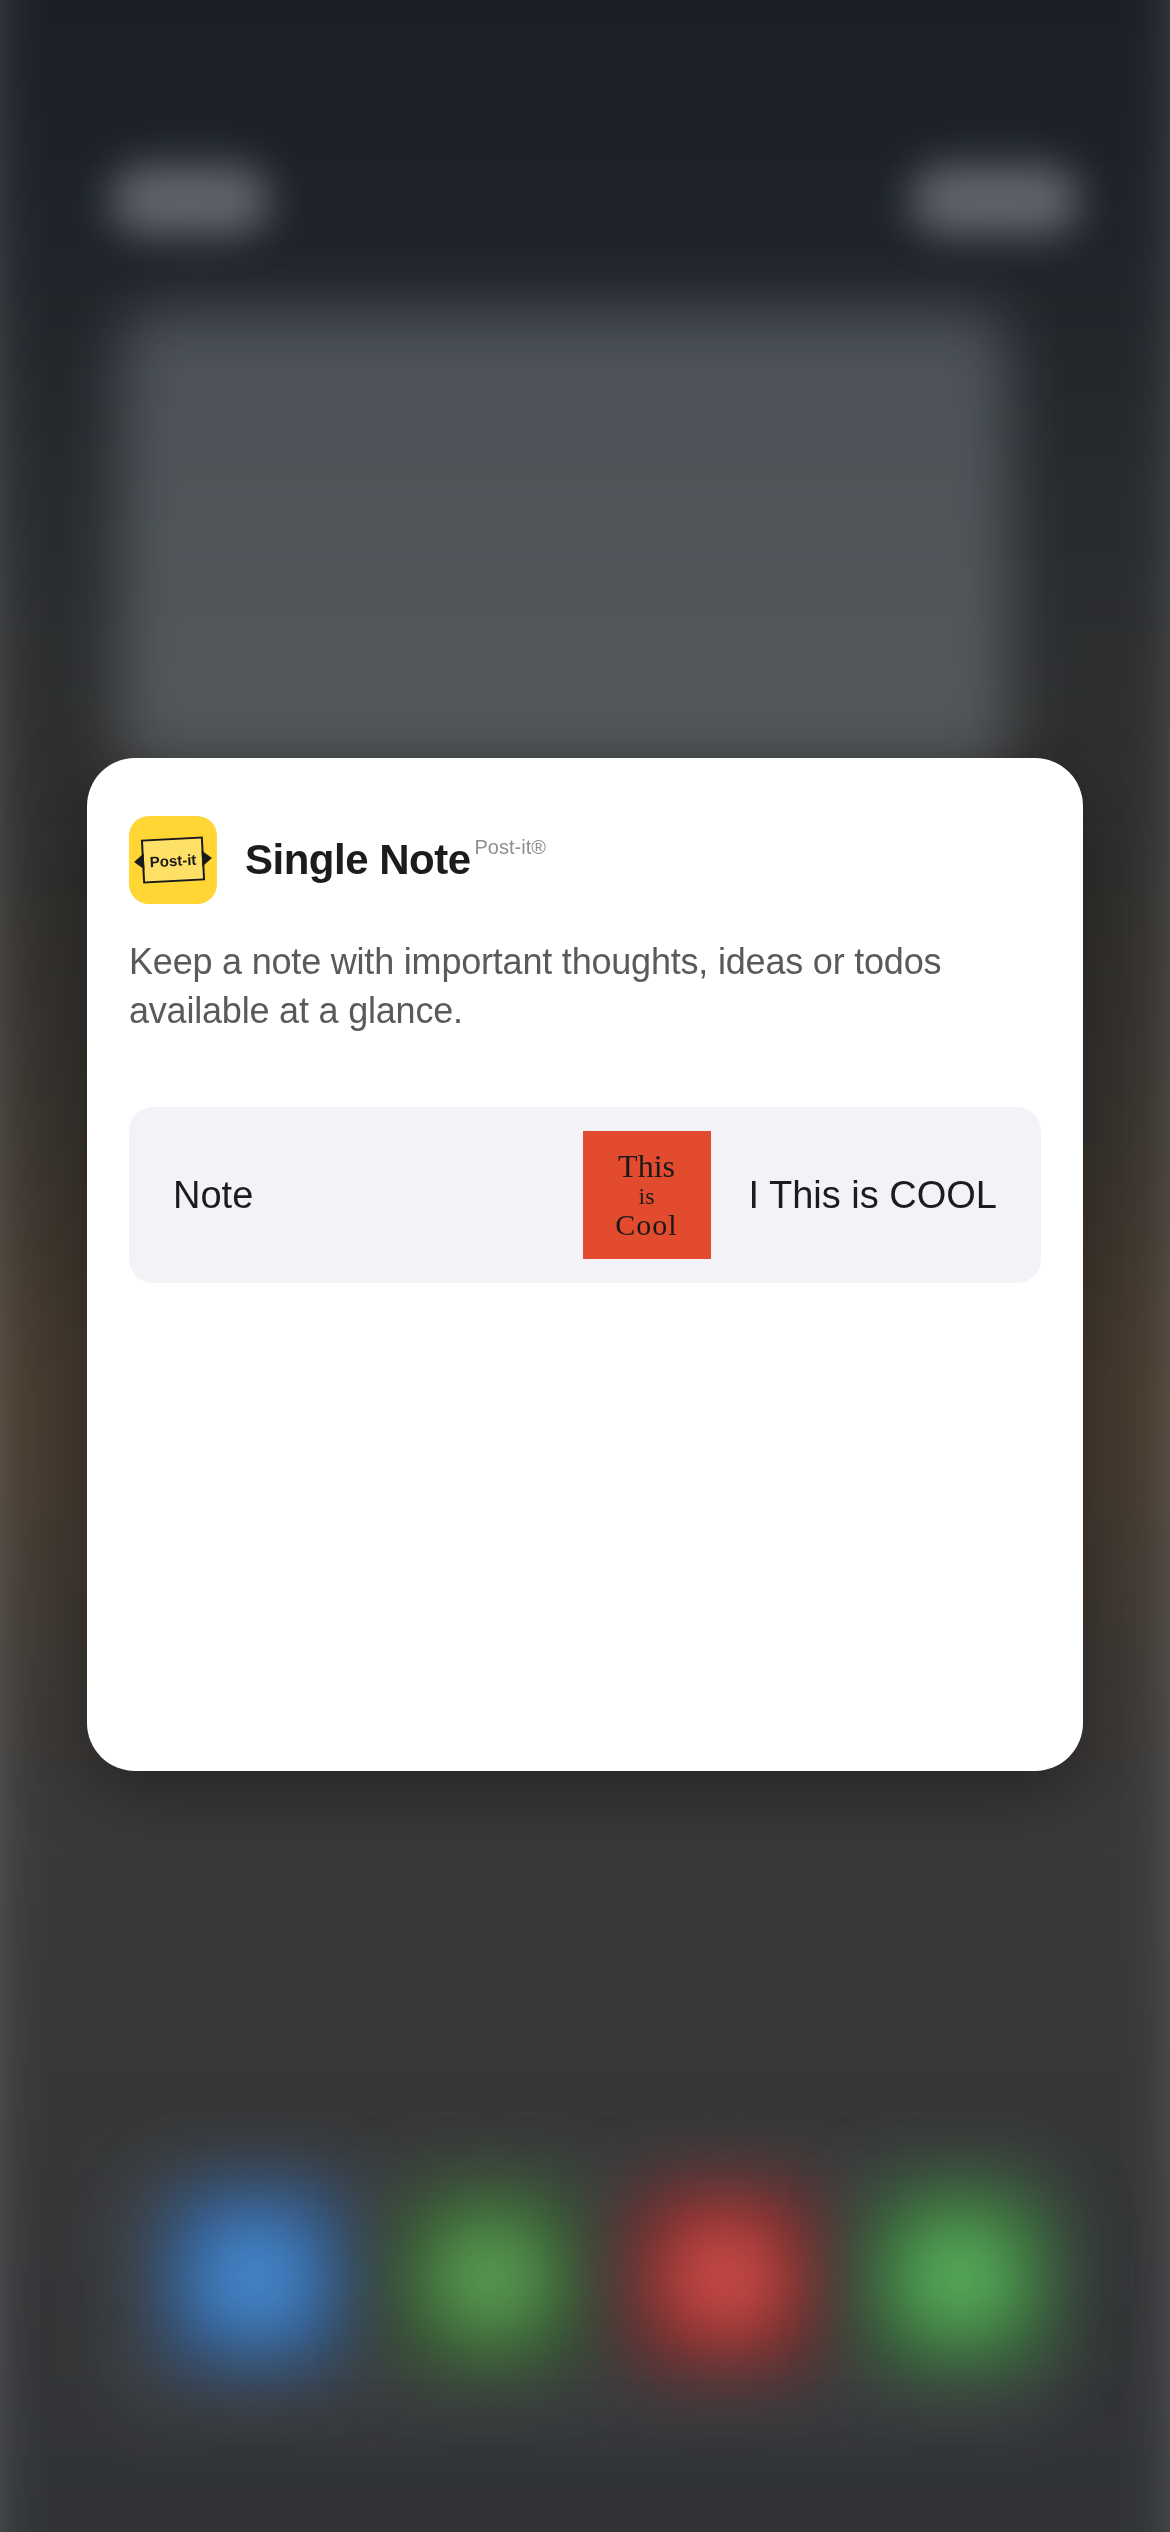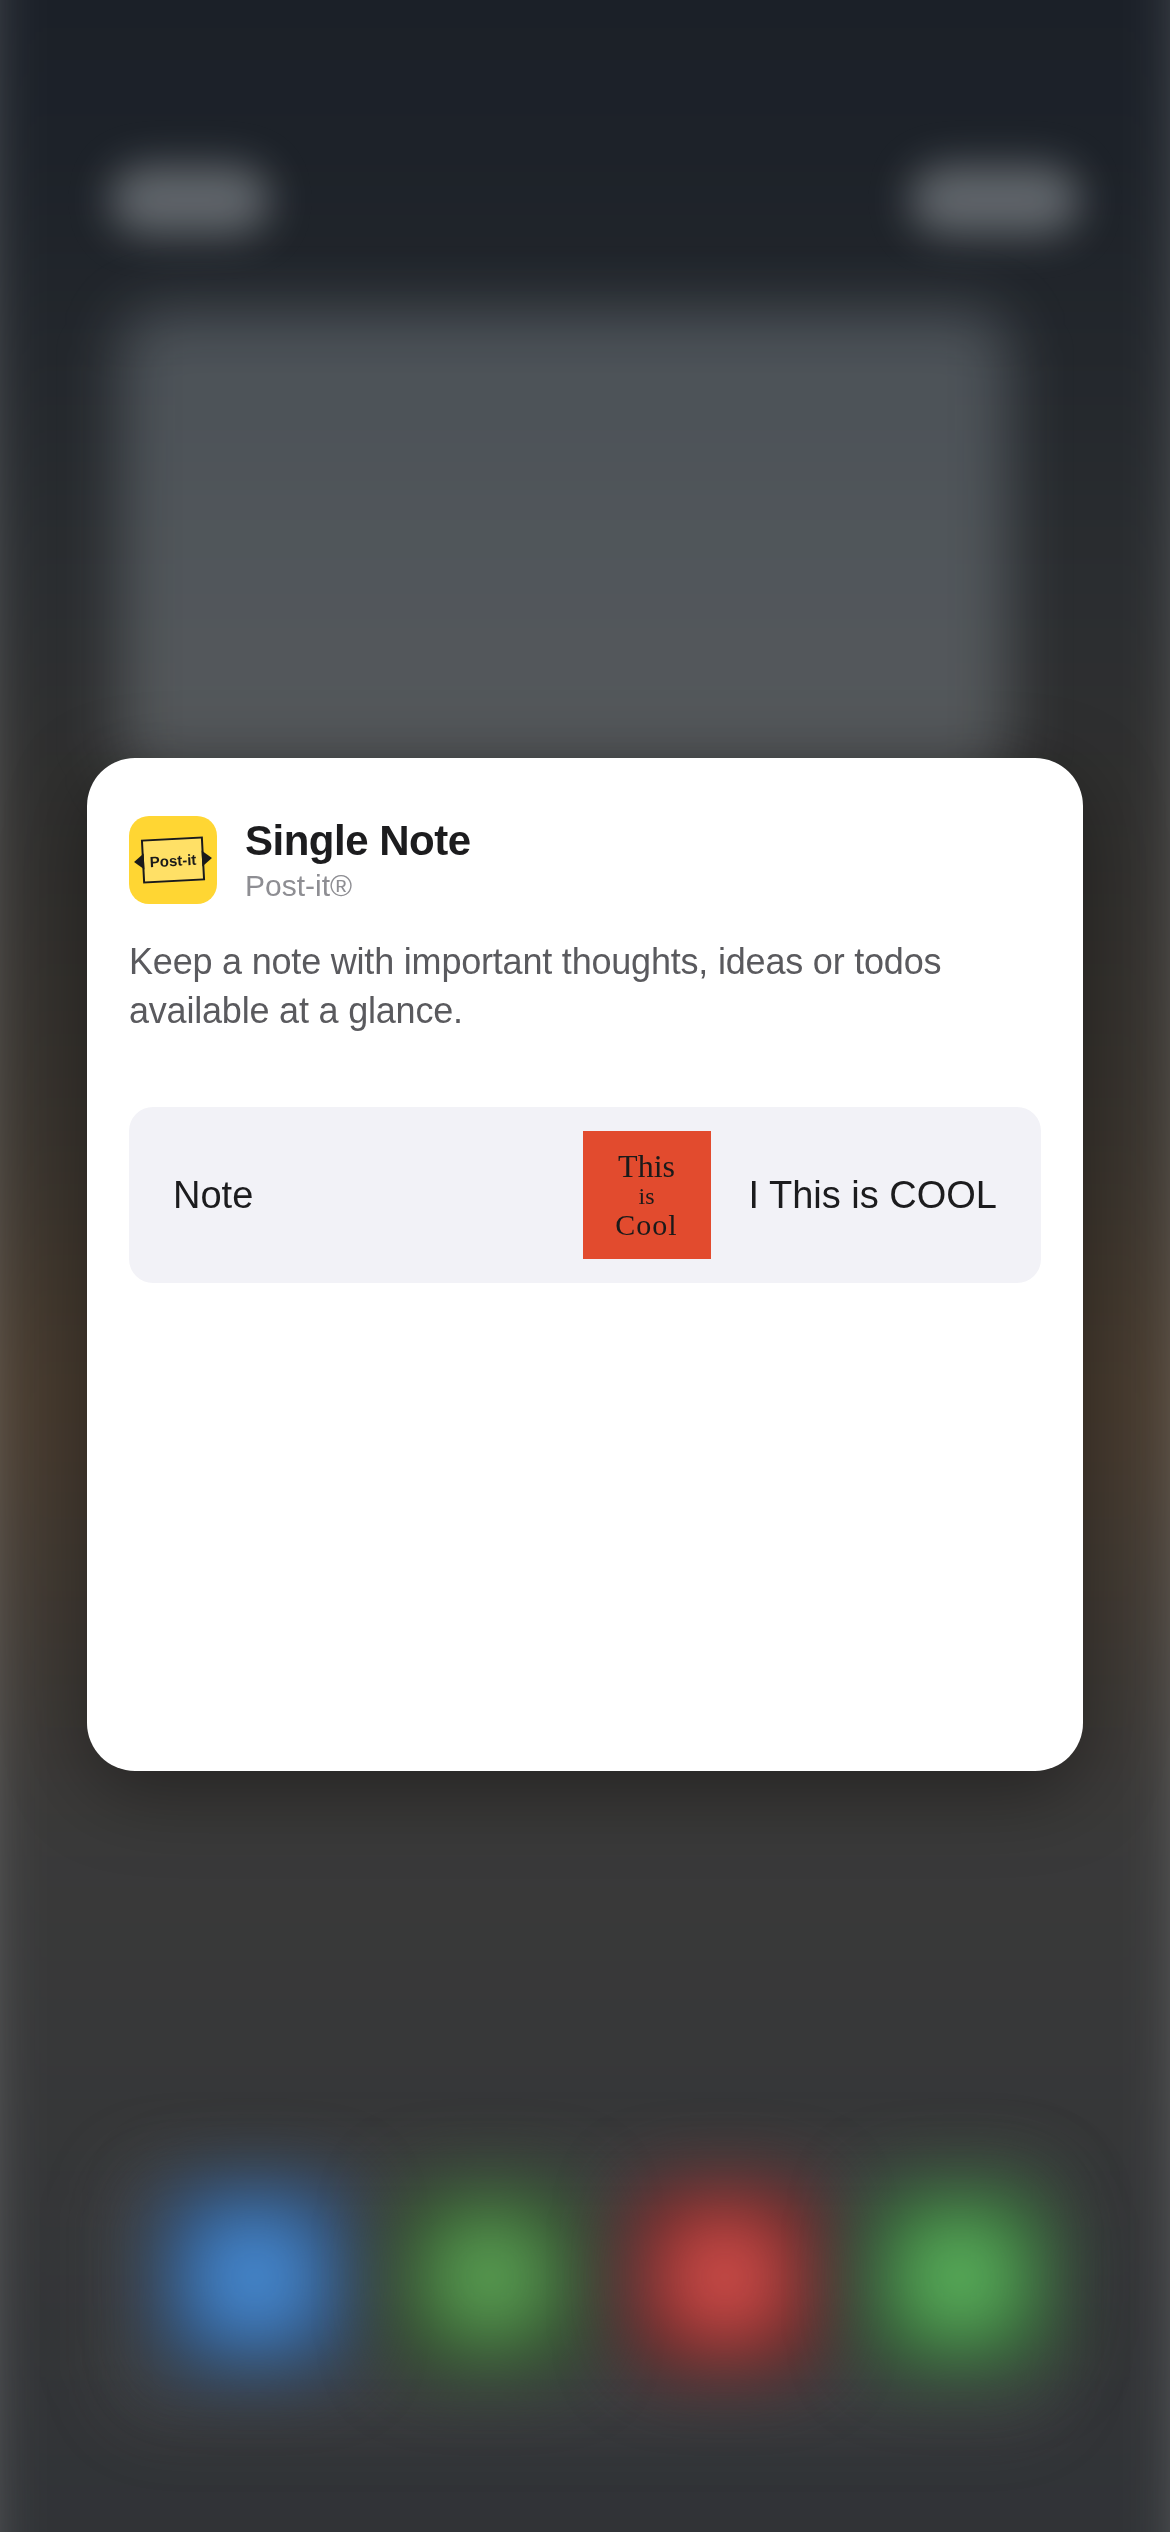--- a/index.html
+++ b/index.html
@@ -152,33 +152,33 @@
     top: 50%;
     transform: translateY(-50%);
     width: 0; height: 0;
     border-top: 8px solid transparent;
     border-bottom: 8px solid transparent;
     border-left: 10px solid #1a1a1a;
   }
   
   .header-text {
     display: flex;
-    flex-direction: column;
+    flex-direction: row;
     gap: 4px;
   }
   
   .widget-title {
     font-size: 42px;
     font-weight: 600;
     color: #1c1c1e;
     letter-spacing: -0.5px;
   }
   
   .widget-publisher {
-    font-size: 30px;
+    font-size: 20px;
     font-weight: 400;
     color: #8e8e93;
   }
   
   .widget-description {
     margin-top: 34px;
     font-size: 36px;
     line-height: 1.35;
     color: #5a5a5e;
     font-weight: 400;

